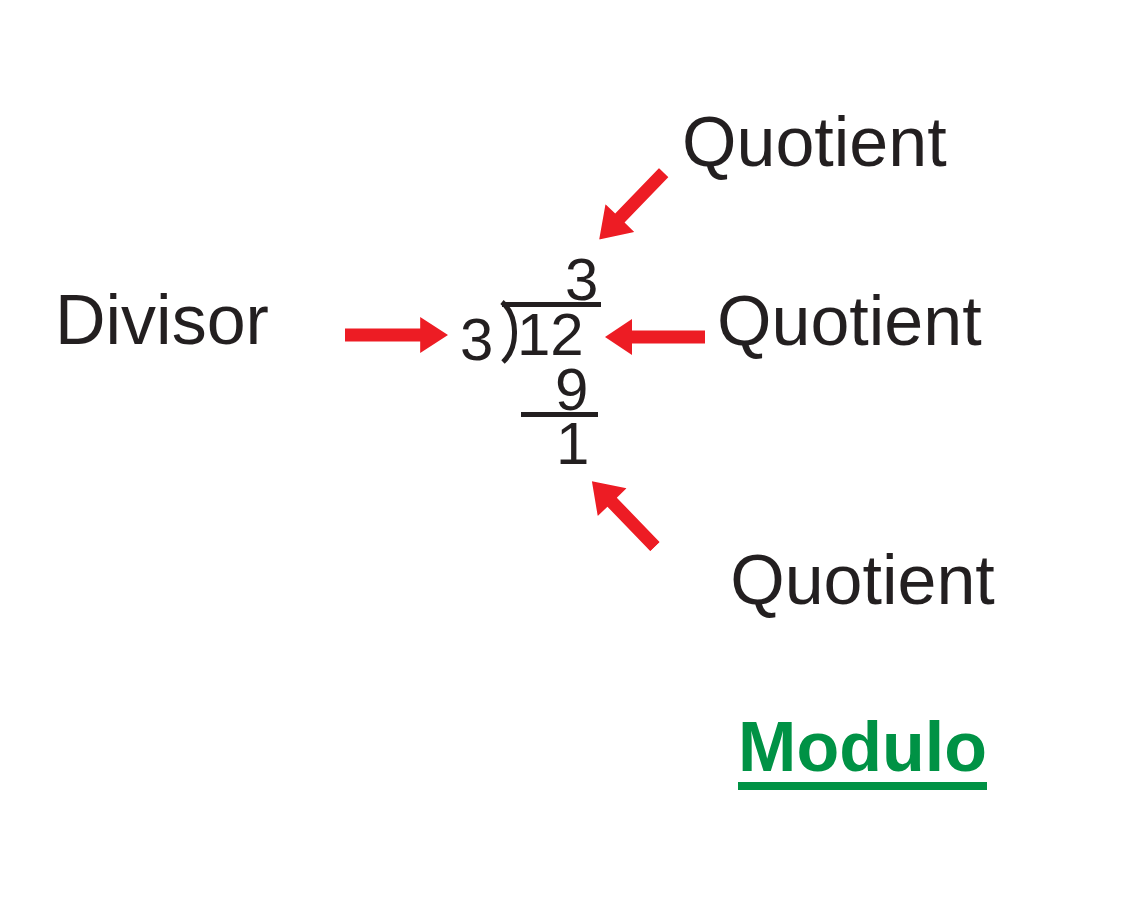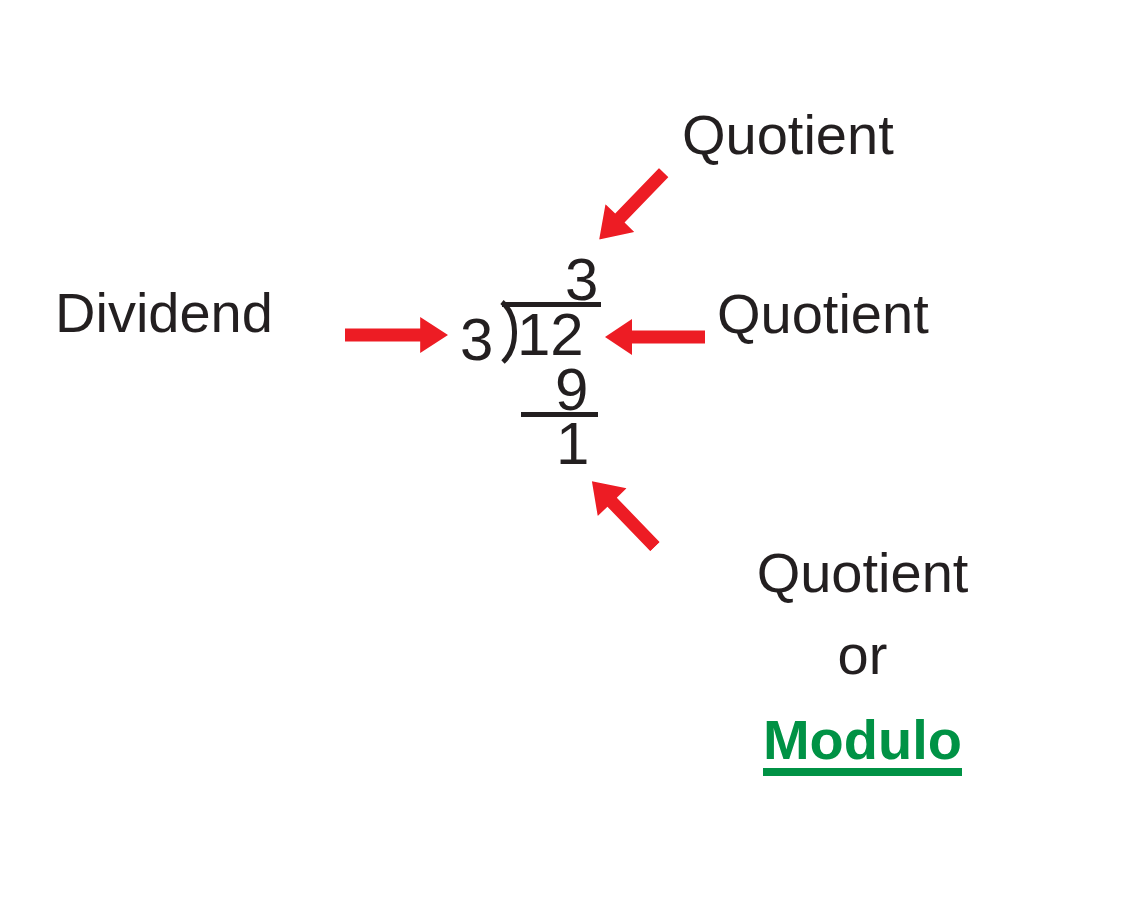--- a/index.html
+++ b/index.html
@@ -14,21 +14,21 @@
     position: relative;
     width: 1125px;
     height: 900px;
     background: var(--bg);
     font-family: "Liberation Sans", sans-serif;
     color: var(--ink);
     overflow: hidden;
   }
   .label {
     position: absolute;
-    font-size: 56px;
+    font-size: 70px;
     line-height: 1;
     white-space: nowrap;
     color: var(--ink);
   }
   .centered {
     text-align: center;
     width: 445px;
     left: 640px;
   }
   .digit {
@@ -54,27 +54,26 @@
   }
   svg { display: block; }
 </style>
 </head>
 <body>
 
 <div id="canvas">
 
   <div class="label" style="left:682px; top:107px;">Quotient</div>
 
-  <div class="label" style="left:55px; top:285px;">Dividend</div>
+  <div class="label" style="left:55px; top:285px;">Divisor</div>
 
   <div class="label" style="left:717px; top:286px;">Quotient</div>
 
   <div class="label centered" style="top:545px;">Quotient</div>
 
-  <div class="label centered" style="top:627px;">or</div>
 
   <div class="label centered" id="modulo-line" style="top:712px;">
     <span class="underlined">Modulo</span>
   </div>
 
   <div class="digit" style="left:565px; top:250px;">3</div>
 
   <div class="digit" style="left:460px; top:310px;">3</div>
 
   <svg class="digit" style="left:498px; top:300px;" width="26" height="64" viewBox="0 0 26 64">

